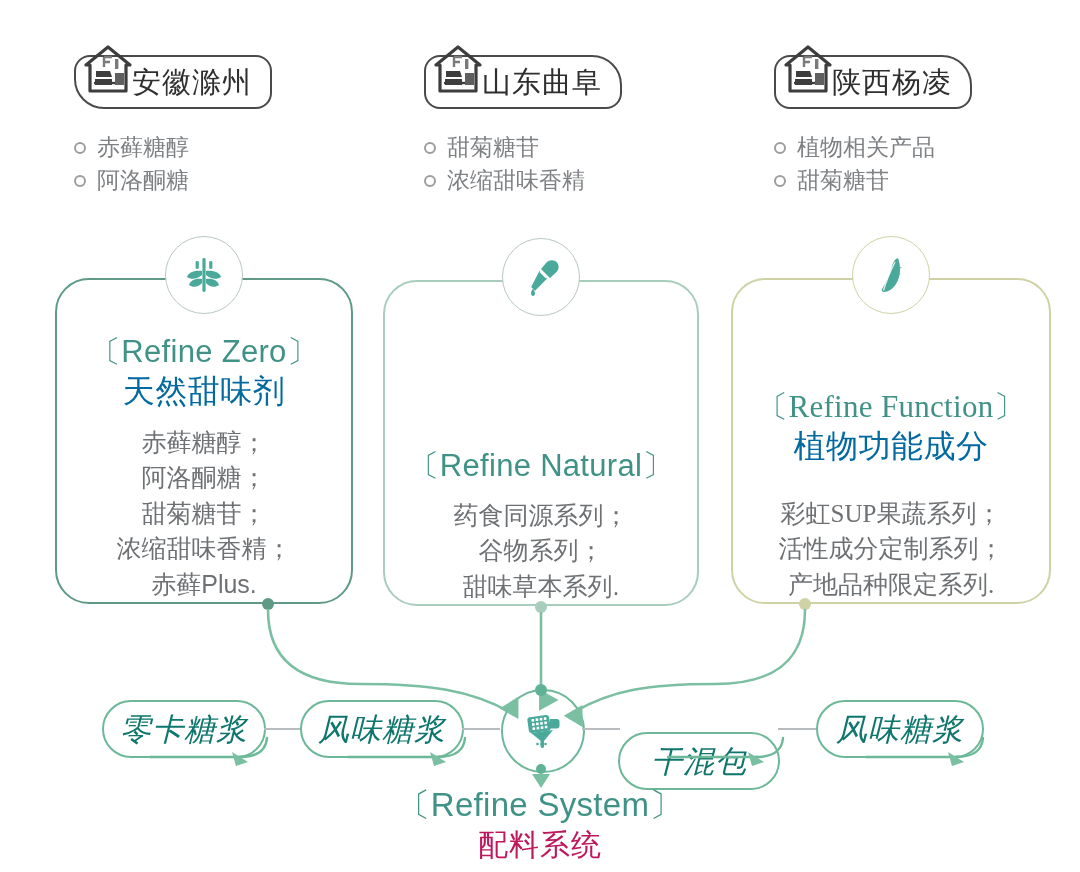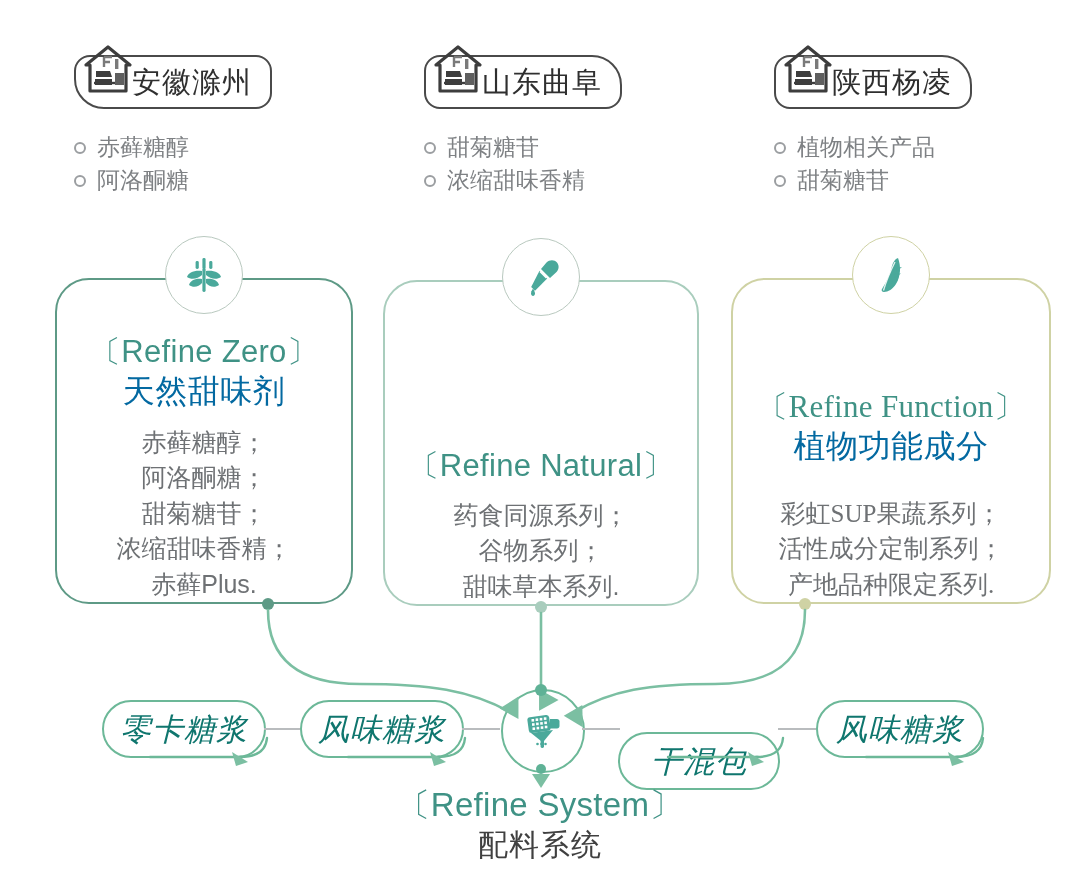--- a/index.html
+++ b/index.html
@@ -150,21 +150,21 @@
     text-align:center;
   }
   .system-title .en{
     font-size:33px;
     color:#3f9285;
     line-height:1.15;
     letter-spacing:.3px;
   }
   .system-title .cn{
     font-size:30px;
-    color:#404040;
+    color:#be185d;
     line-height:1.2;
     letter-spacing:1px;
     margin-top:3px;
   }
 </style>
 </head>
 <body>
 
 <div id="stage">
 

